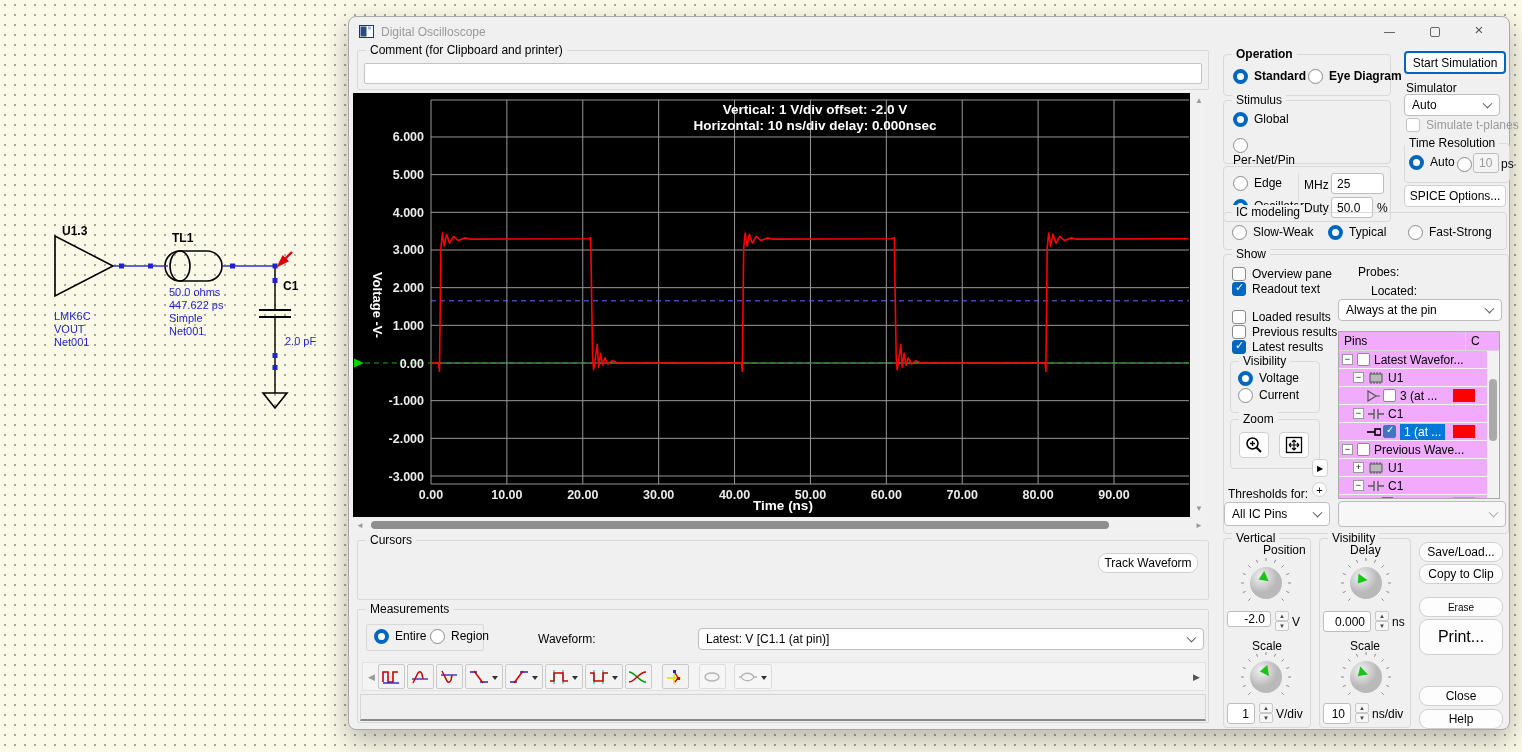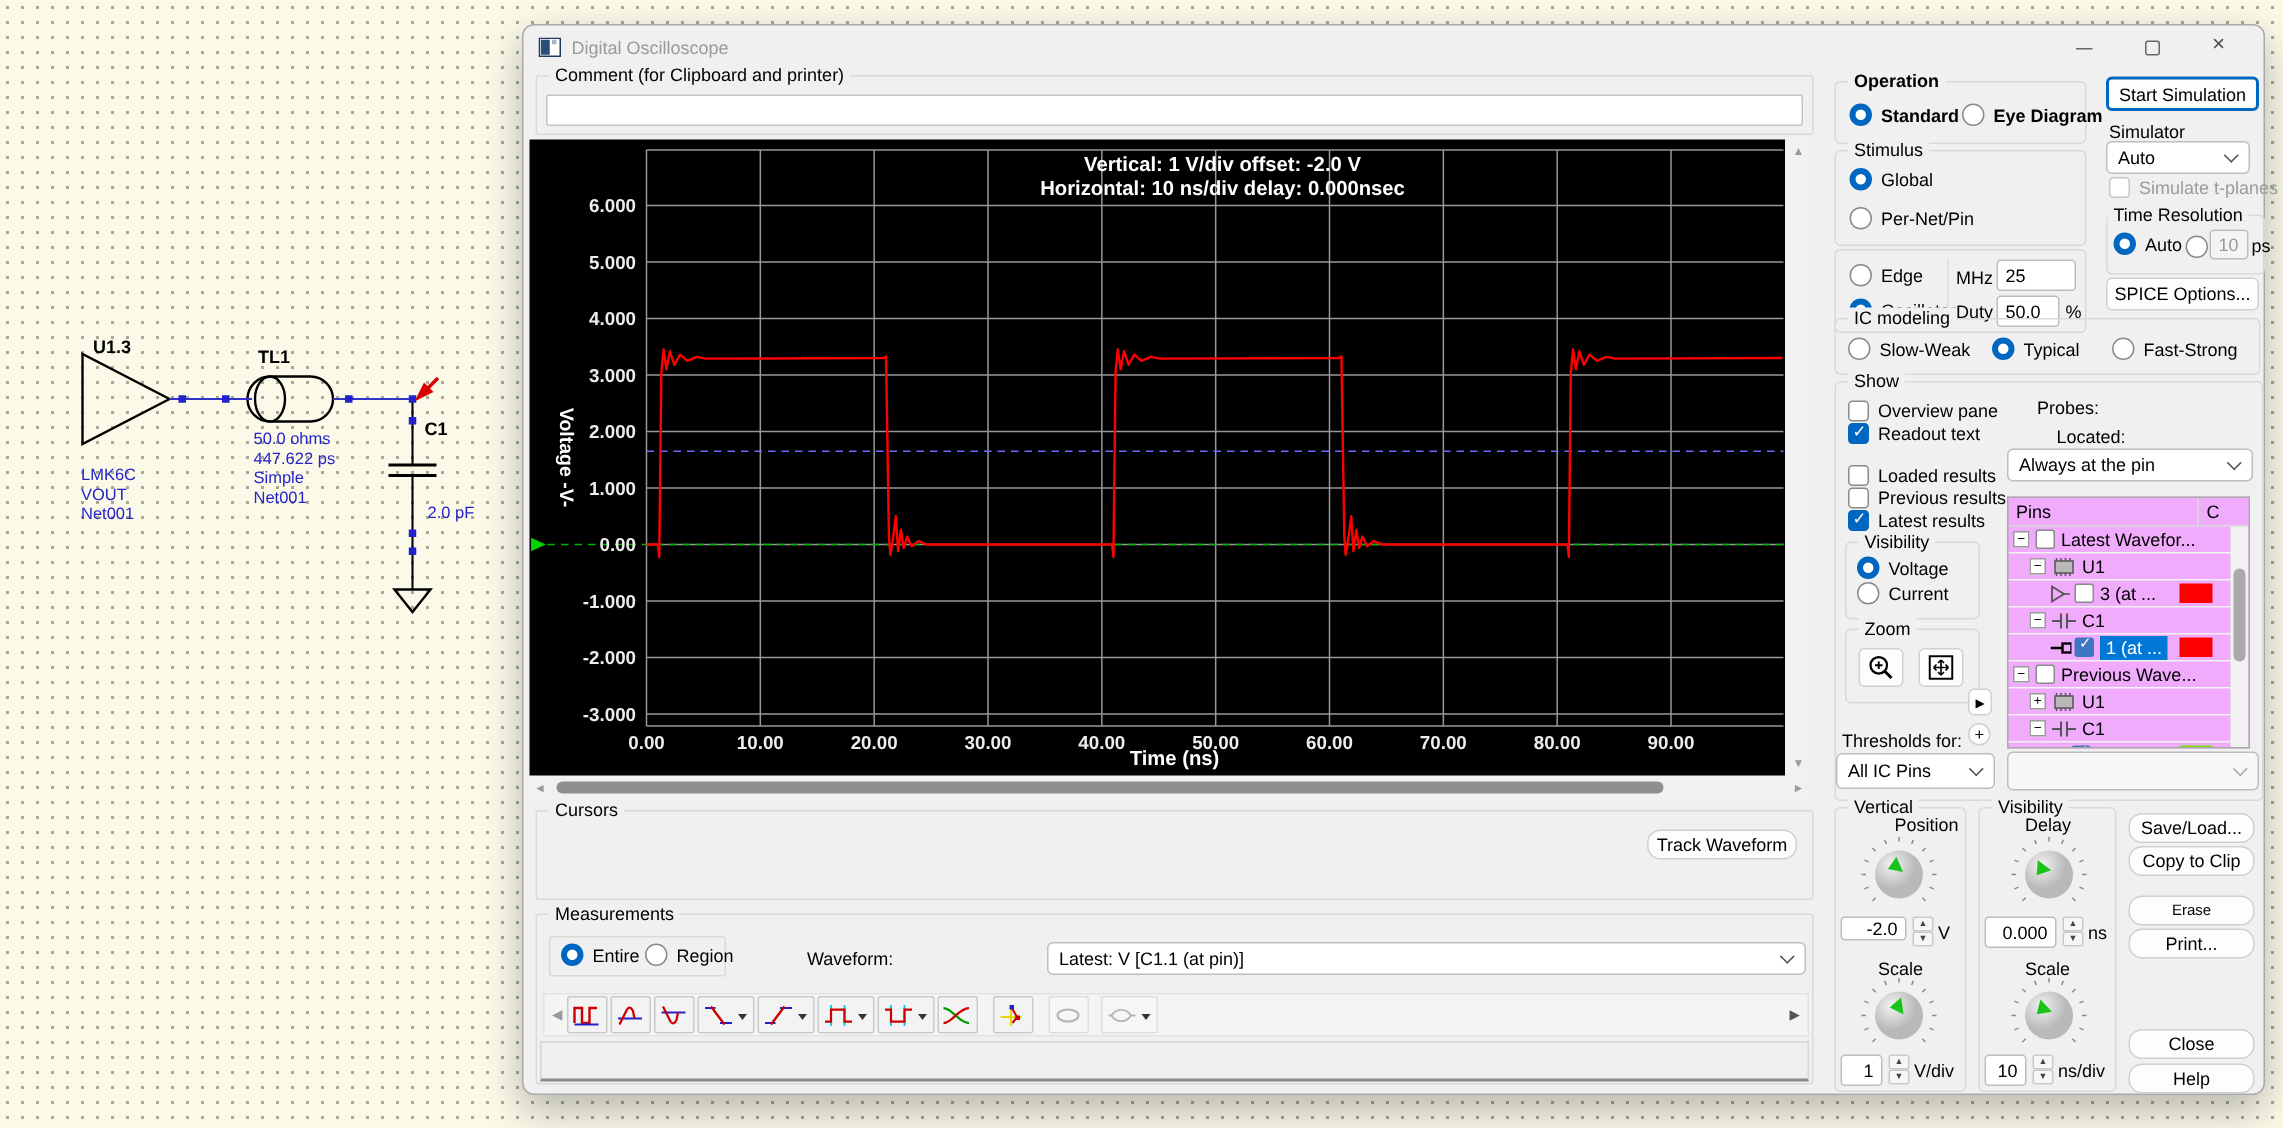--- a/index.html
+++ b/index.html
@@ -23,21 +23,21 @@
            transform:translateY(-70%) rotate(45deg); }
   .field { position:absolute; background:#fff; border:1px solid #bdbdbd; border-radius:3px;
            display:flex; align-items:center; justify-content:flex-end; padding:0 5px; }
   .radio { display:inline-block; width:15px; height:15px; border-radius:50%;
            border:1px solid #8a8a8a; background:#fff; vertical-align:-3px; margin-right:6px; flex:0 0 auto;}
   .radio.sel { border:4.6px solid #0067c0; }
   .cb { display:inline-block; width:14px; height:14px; border-radius:3px; border:1px solid #8a8a8a;
         background:#fff; vertical-align:-3px; margin-right:6px; position:relative; flex:0 0 auto;}
   .cb.on { background:#0067c0; border-color:#0067c0; }
   .cb.on::after { content:"✓"; position:absolute; left:2px; top:-2px; color:#fff; font-size:11px; }
-  .row { display:flex; align-items:center; position:absolute; white-space:nowrap; }
+  .row { display:flex; align-items:flex-start; position:absolute; white-space:nowrap; }
   .dis { color:#9b9b9b; }
   .spin { display:inline-flex; flex-direction:column; width:14px; margin-left:2px; }
   .spin span { height:10px; border:1px solid #c9c9c9; background:#f6f6f6; font-size:6px;
                line-height:8px; text-align:center; color:#444; border-radius:2px; }
   .knob { position:absolute; width:52px; height:52px; }
 
   
   .sb { position:absolute; background:#f1f1f1; }
   .sb .arr { position:absolute; color:#9a9a9a; font-size:8px; line-height:10px; }
   .thumb { position:absolute; background:#8f8f8f; border-radius:4px; }
@@ -312,21 +312,21 @@
       </span>
   </div>
   <button class="btn primary" style="left:1055px;top:34px;width:102px;height:23px;font-family:inherit;font-size:12px;">Start Simulation</button>
 
   <div class="grp" style="left:874px;top:83px;width:168px;height:64px;">
     <span class="lbl">Stimulus</span>
     <span class="row" style="left:9px;top:11px;">
       <span class="radio sel"></span>
         <span>Global</span>
       </span>
-    <span class="row" style="left:9px;top:37px;">
+    <span class="row" style="left:9px;top:37px;flex-direction:column;">
       <span class="radio"></span>
         <span>Per-Net/Pin</span>
       </span>
   </div>
 
   <div class="grp" style="left:874px;top:149px;width:168px;height:56px;">
     <span class="row" style="left:9px;top:9px;">
       <span class="radio"></span>
         <span>Edge</span>
       </span>
@@ -672,16 +672,16 @@
     <span class="spin abs" style="left:33px;top:164px;">
         <span>▲</span>
         <span>▼</span>
       </span>
     <span class="abs" style="left:52px;top:168px;">ns/div</span>
   </div>
 
   <button class="btn" style="left:1070px;top:525px;width:84px;height:20px;border-radius:9px;font-family:inherit;font-size:12px;">Save/Load...</button>
   <button class="btn" style="left:1070px;top:547px;width:84px;height:20px;border-radius:9px;font-family:inherit;font-size:12px;">Copy to Clip</button>
   <button class="btn" style="left:1070px;top:580px;width:84px;height:20px;border-radius:9px;font-family:inherit;font-size:10px;">Erase</button>
-  <button class="btn" style="left:1070px;top:602px;width:84px;height:20px;border-radius:9px;font-family:inherit;font-size:12px;">Print...</button>
+  <button class="btn" style="left:1070px;top:602px;width:84px;height:36px;border-radius:9px;font-family:inherit;font-size:16px;">Print...</button>
   <button class="btn" style="left:1070px;top:669px;width:84px;height:20px;border-radius:9px;font-family:inherit;font-size:12px;">Close</button>
   <button class="btn" style="left:1070px;top:692px;width:84px;height:20px;border-radius:9px;font-family:inherit;font-size:12px;">Help</button>
 </div>
 
 </body></html>

